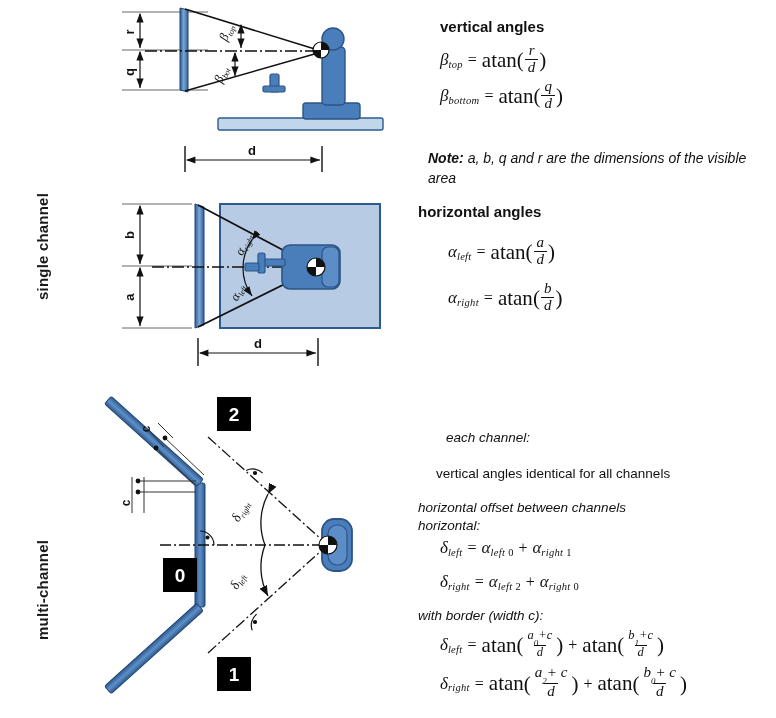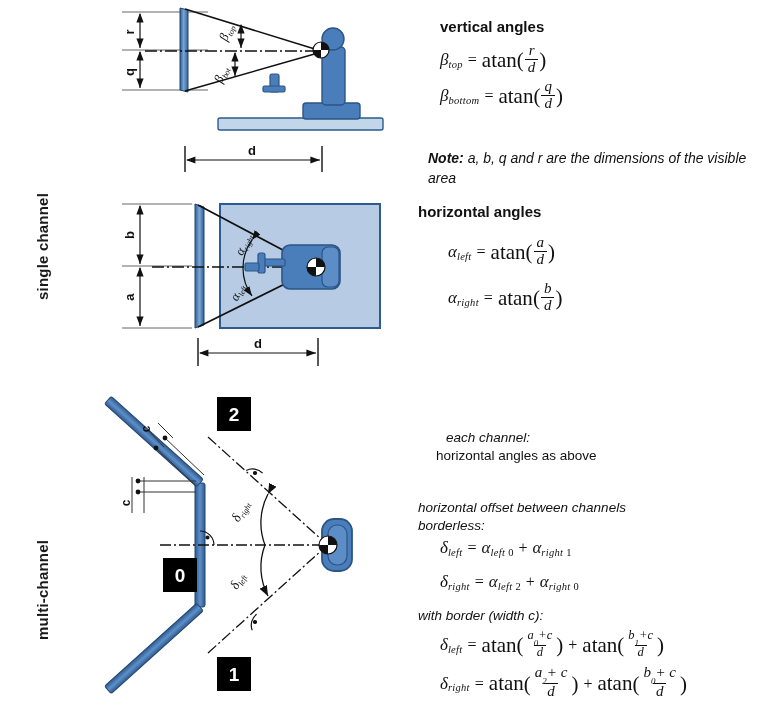--- a/index.html
+++ b/index.html
@@ -410,23 +410,23 @@
     <span class="fn">atan</span>
       <span class="paren">(</span>
     <span class="frac">
       <span class="num">b</span>
       <span class="den">d</span>
     </span>
       <span class="paren">)</span>
   </div>
 
   <div class="txt ital" id="t-each">each channel:</div>
-  <div class="txt plain" id="t-each2">horizontal angles as above</div>
+  <div class="txt plain" id="t-each3">vertical angles identical for all channels</div>
   <div class="txt ital" id="t-hoff">horizontal offset between channels</div>
-  <div class="txt ital" id="t-borderless">borderless:</div>
+  <div class="txt ital" id="t-borderless">horizontal:</div>
 
   <div class="txt math" id="m-dleft1">
     <span class="sym">δ</span>
       <span class="sub">left</span>
     <span class="op">=</span>
     <span class="sym">α</span>
       <span class="sub">left</span>
       <span class="subn" style="padding-left:3px">0</span>
     <span class="op">+</span>
     <span class="sym">α</span>

